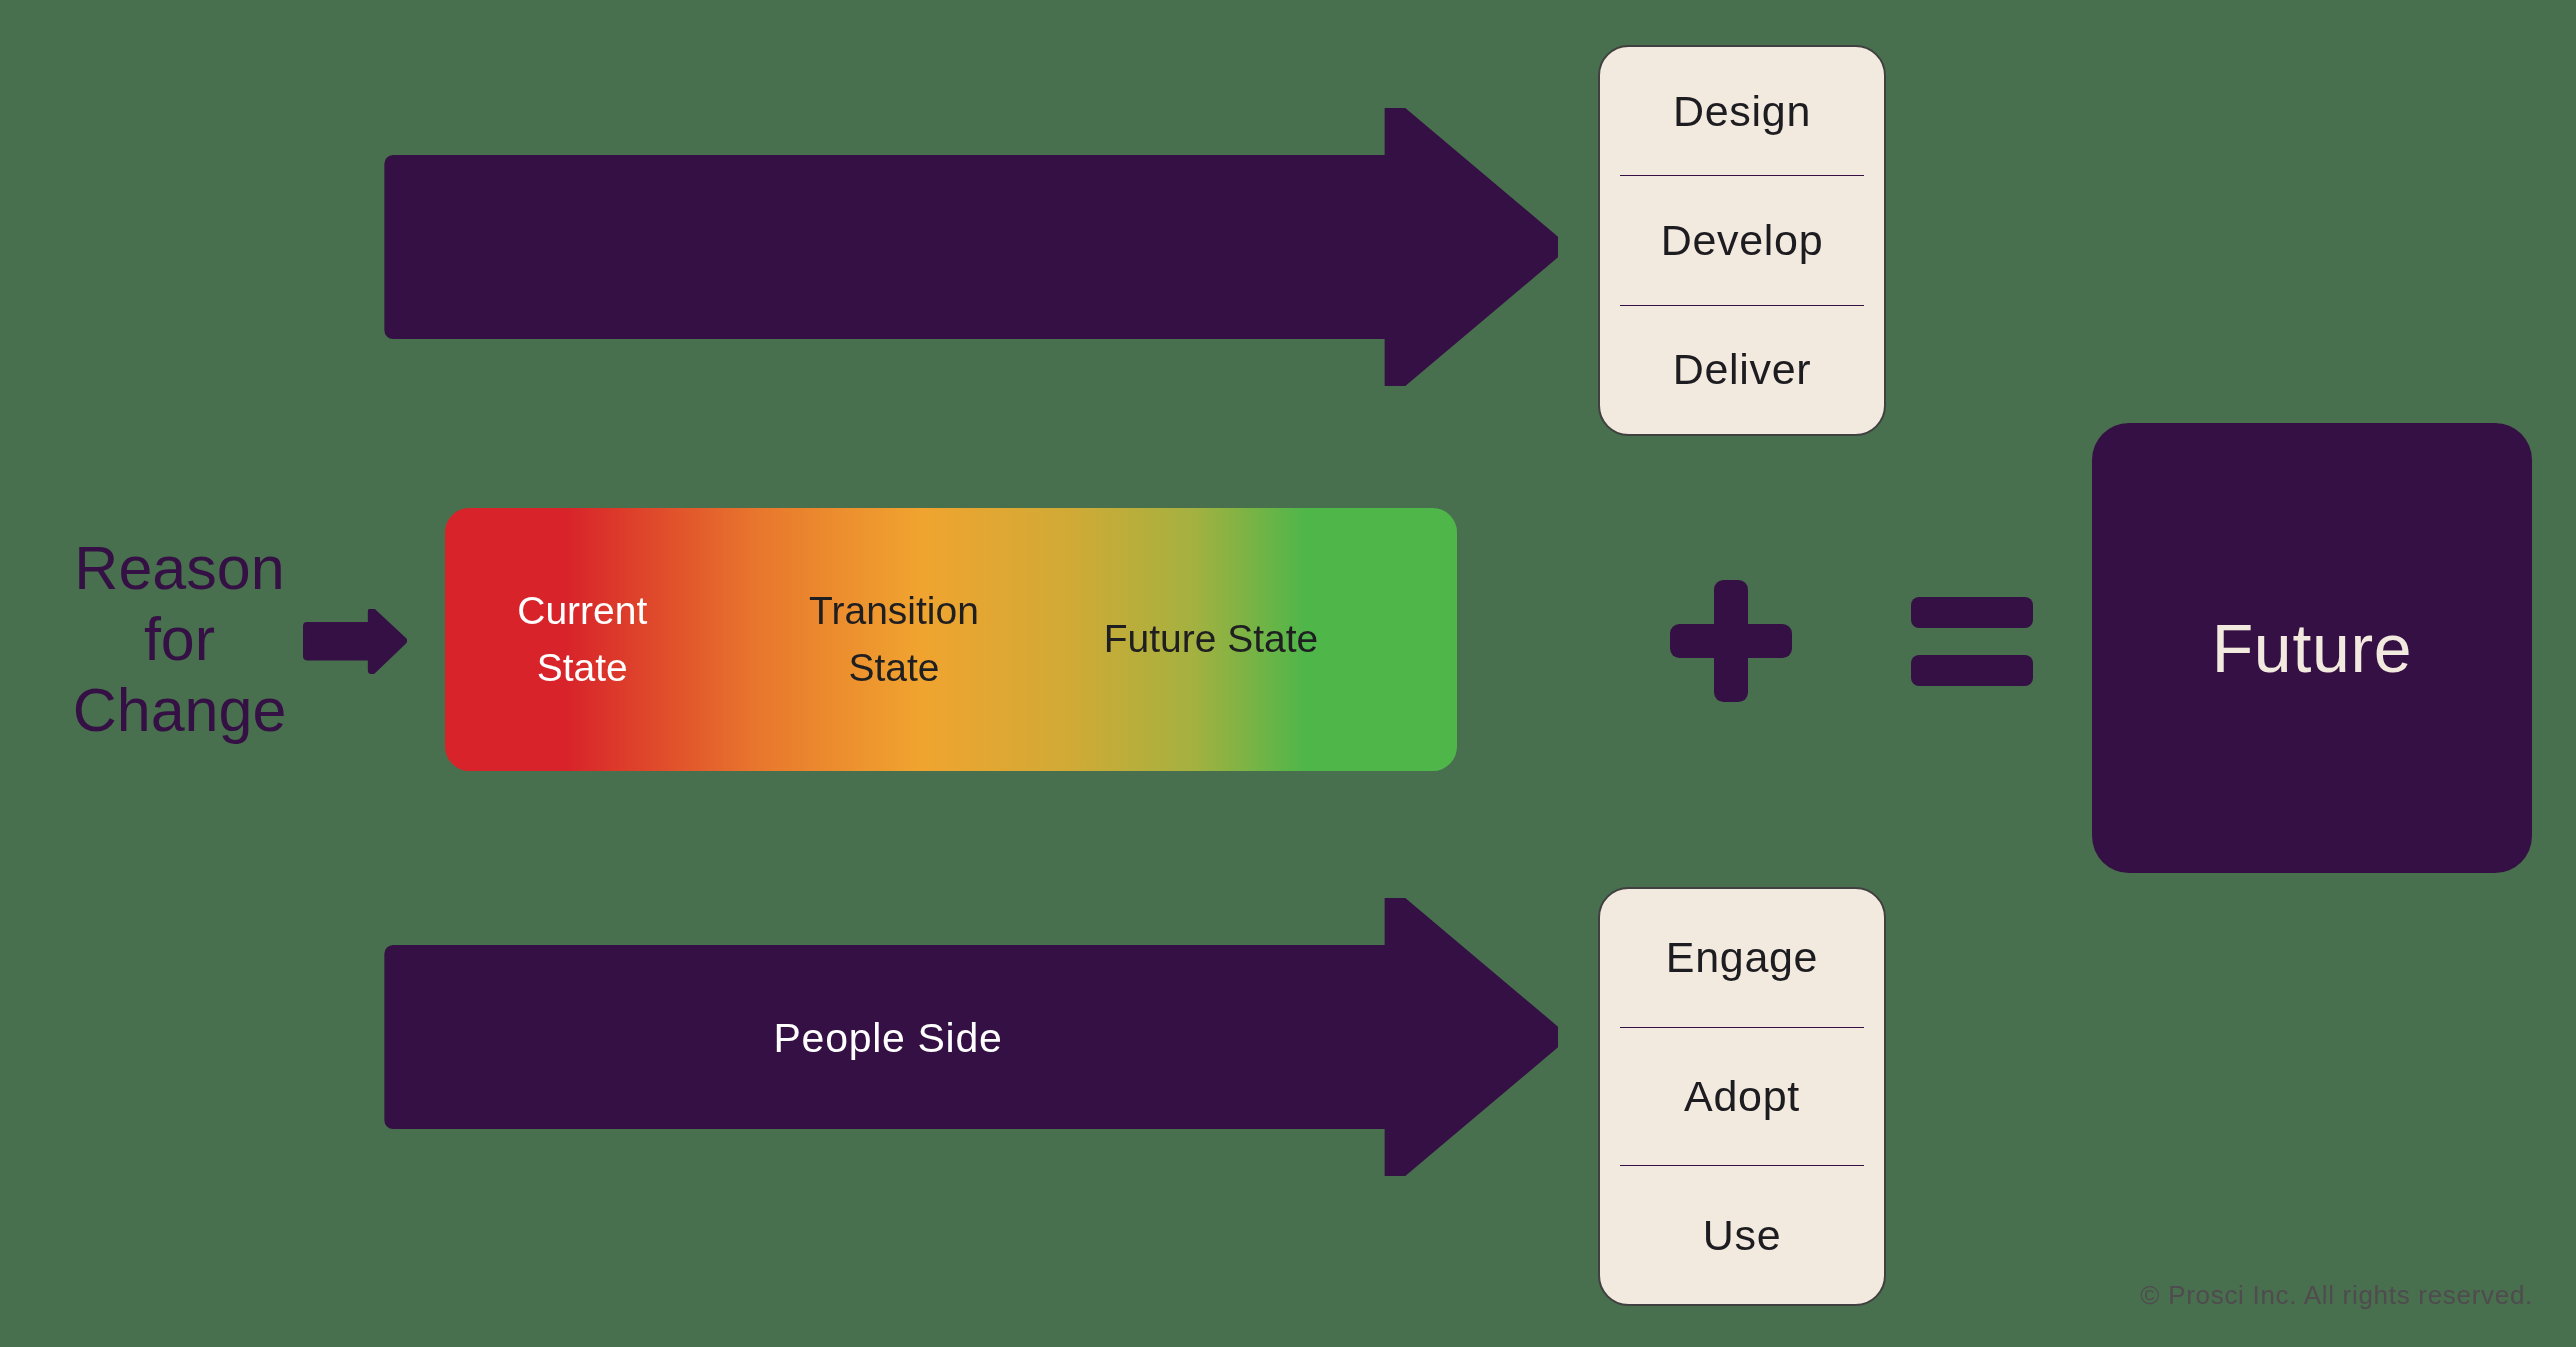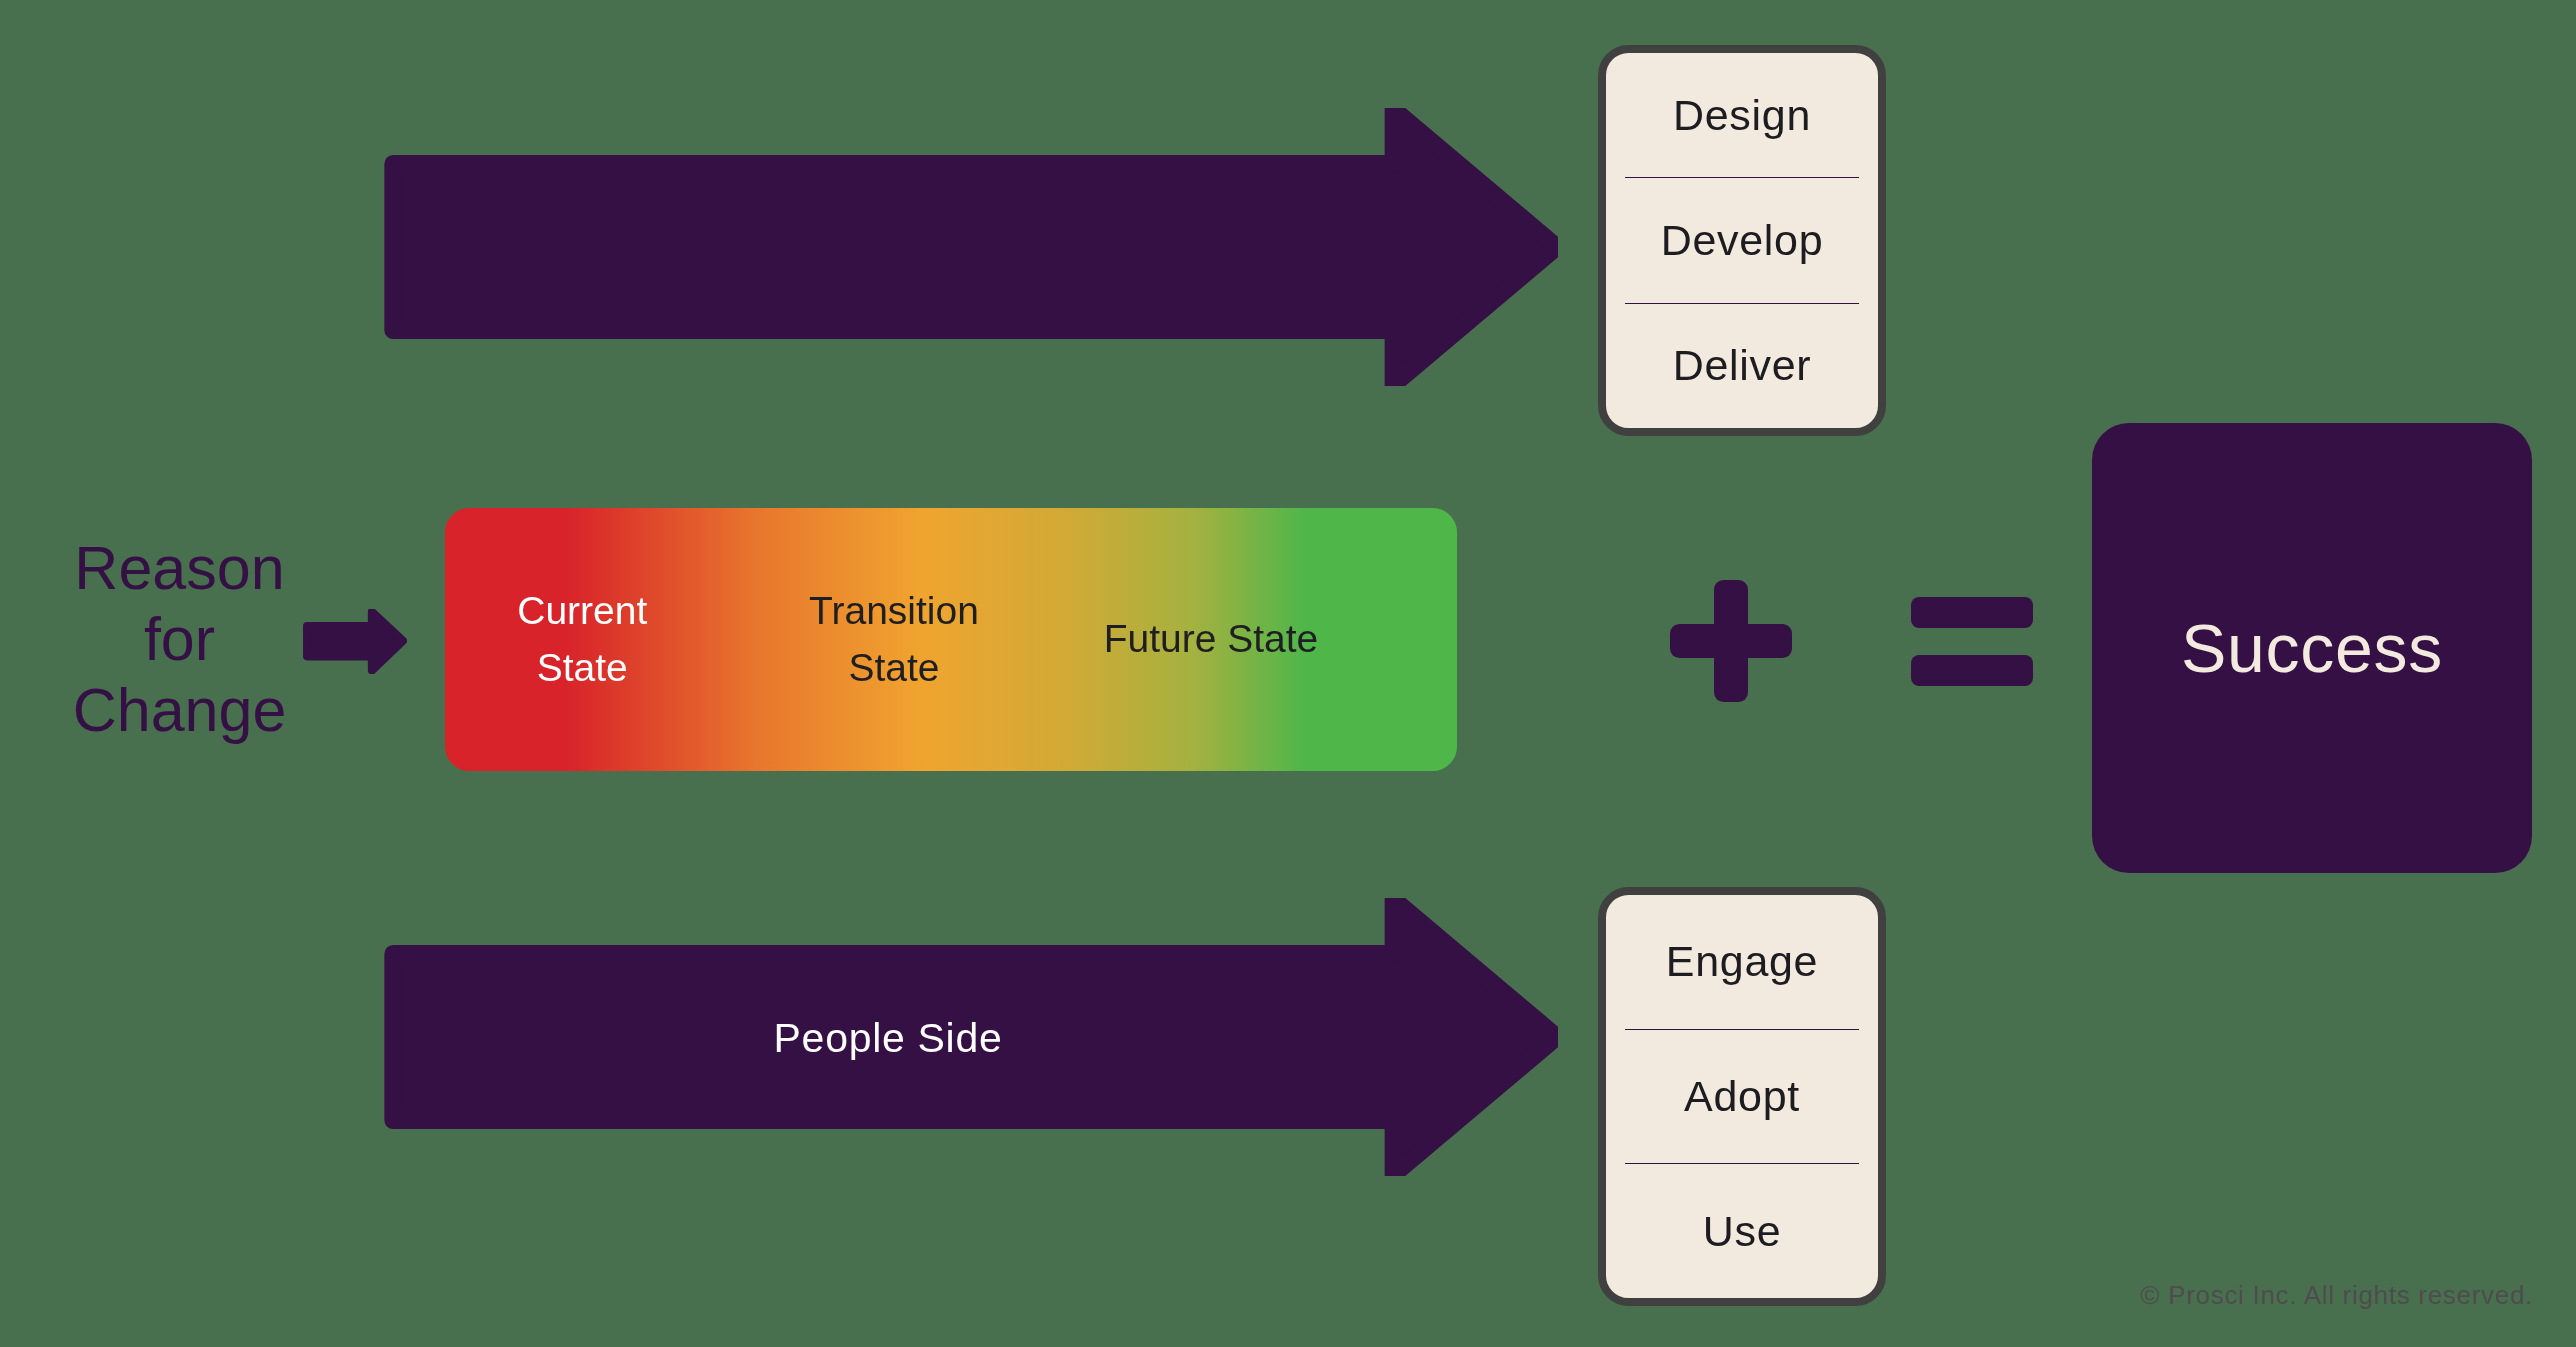--- a/index.html
+++ b/index.html
@@ -23,21 +23,21 @@
     position:absolute;left:383px;width:1010px;height:167px;
     display:flex;align-items:center;justify-content:center;
     color:#FFFFFF;font-size:41px;letter-spacing:0.7px;
   }
   .arrow-label.top{top:163px;}
   .arrow-label.bottom{top:955px;}
 
   
   .steps-box{
     position:absolute;left:1598px;width:288px;
-    background:#F3EADF;border:8px solid #404040;border-radius:30.5px;
+    background:#F3EADF;border:2px solid #404040;border-radius:30.5px;
     display:flex;flex-direction:column;
     box-sizing:border-box;
   }
   .steps-box.top{top:45px;height:391px;}
   .steps-box.bottom{top:842px;height:419px;margin-top:45px;}
   .step-row{
     flex:1;display:flex;align-items:center;justify-content:center;
     font-size:43px;color:#1D1C20;letter-spacing:0.7px;
   }
   .step-divider{
@@ -129,21 +129,21 @@
     <div class="v"></div>
     <div class="h"></div>
   </div>
 
   <div class="equals" aria-label="=">
     <div class="bar b1"></div>
     <div class="bar b2"></div>
   </div>
 
   <div class="success-box">
-    <span>Success</span>
+    <span>Future</span>
   </div>
 
   <svg class="flow-arrow bottom" viewBox="0 0 1735 410" xmlns="http://www.w3.org/2000/svg">
     <path d="M15,82 H1492 V2 L1733,205 L1492,408 V328 H15 Z" fill="#351044" stroke="#351044" stroke-width="26" stroke-linejoin="round"></path>
   </svg>
   <div class="arrow-label bottom">People Side</div>
 
   <div class="steps-box bottom">
     <div class="step-row">Engage</div>
     <div class="step-divider"></div>

